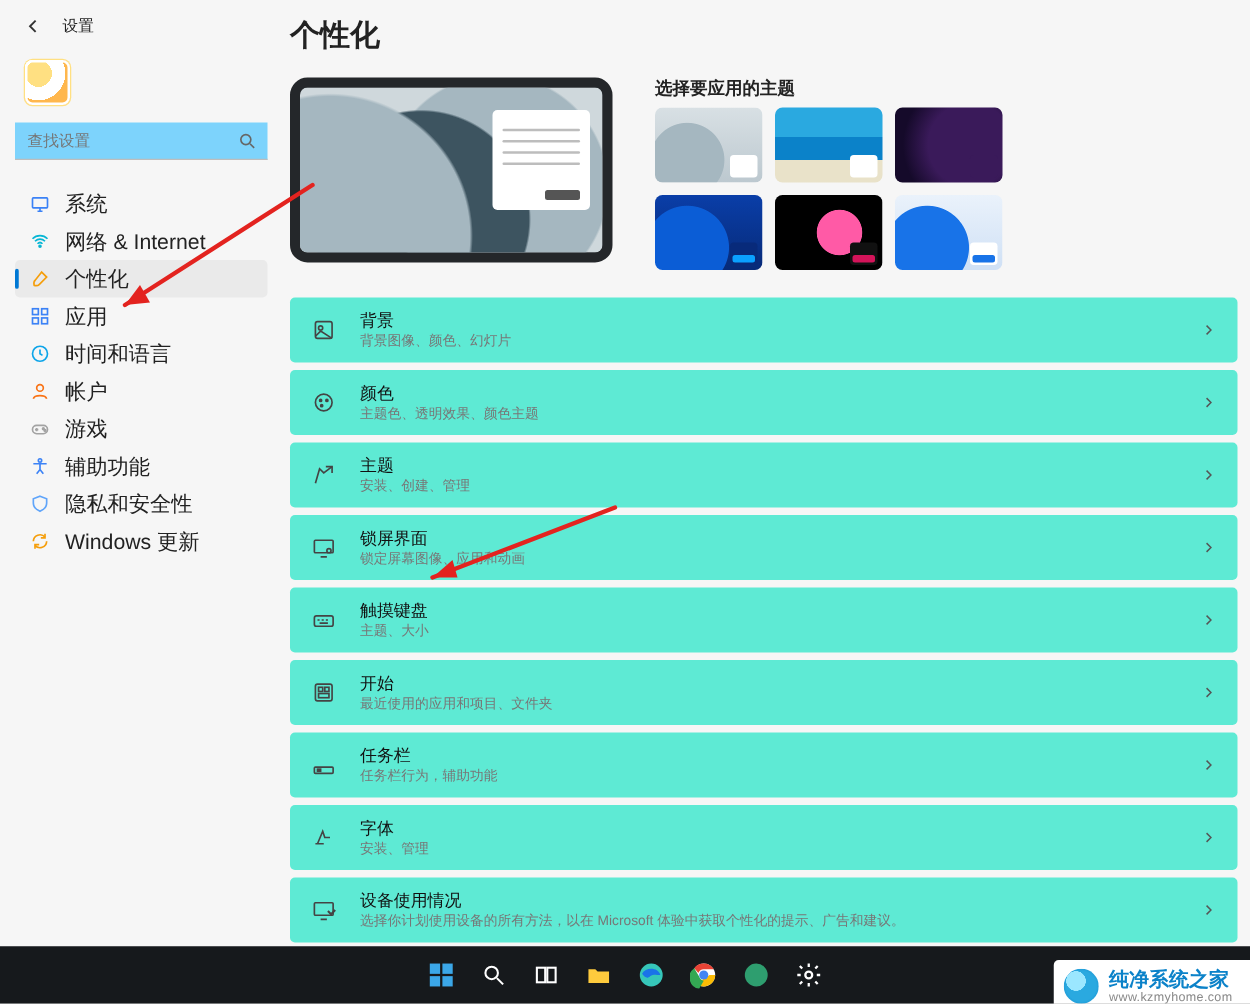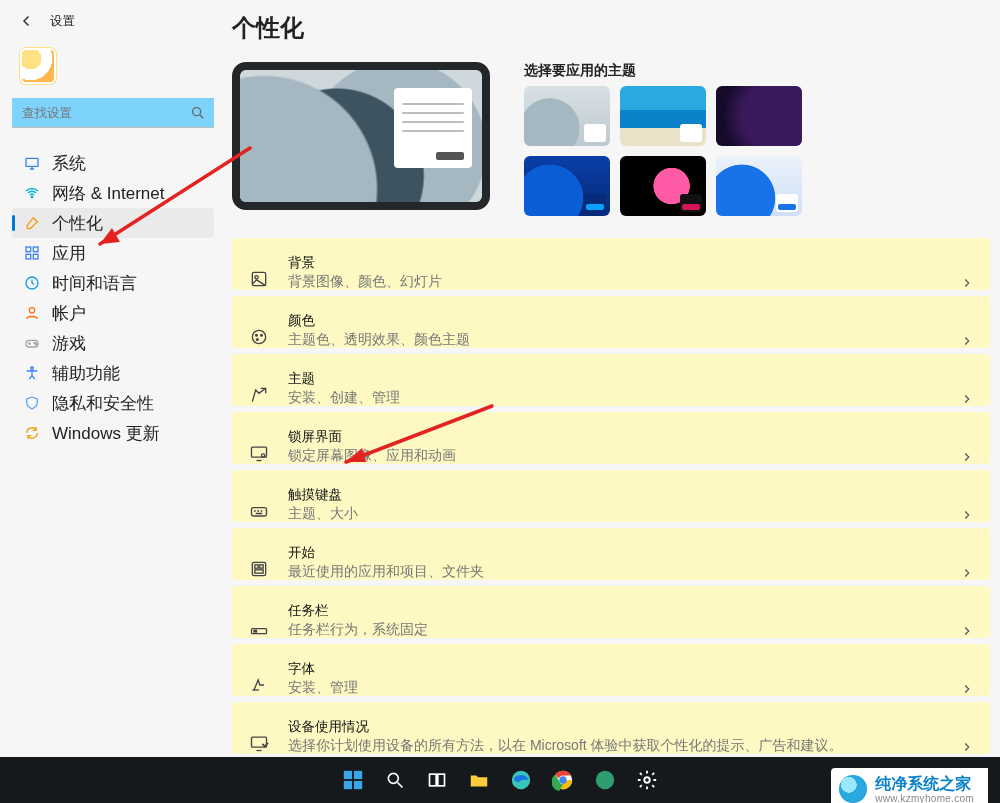--- a/index.html
+++ b/index.html
@@ -77,38 +77,38 @@
   .t0{ background: radial-gradient(circle at 30% 70%,#a5b7c0 0 40%,transparent 41%), linear-gradient(#d8e0e4,#bcc8cf); }
   .t1{ background: linear-gradient(#2aa9e0 0 40%, #0b82c9 40% 70%, #e9e2c9 70%); }
   .t2{ background: radial-gradient(circle at 70% 50%,#3a1a5a 0 50%,#150a2a 80%); }
   .t3{ background: radial-gradient(circle at 30% 70%,#0b5dd6 0 45%,transparent 46%), linear-gradient(#0a3ea8,#072a78); }
   .t4{ background: radial-gradient(circle at 60% 50%,#ff5aa6 0 30%,transparent 31%), linear-gradient(#000,#000); }
   .t5{ background: radial-gradient(circle at 30% 70%,#1873e8 0 45%,transparent 46%), linear-gradient(#eaf2fb,#cfe0f5); }
 
   
   .cards { display:flex; flex-direction:column; gap:6px; }
   .card {
-    height:52px; background:#fef9c3; border-radius:4px; display:flex; align-items:flex-end;
+    height:52px; background:#5eead4; border-radius:4px; display:flex; align-items:center;
     padding:0 16px; cursor:pointer;
   }
   .card-ico { width:22px; height:22px; color:#444; display:flex; align-items:center; justify-content:center; }
   .card-txt { margin-left:18px; flex:1; }
   .card-title { font-size:13.5px; color:#111; line-height:1.3; }
-  .card-sub { font-size:14px; color:#777; line-height:1.3; }
+  .card-sub { font-size:11px; color:#777; line-height:1.3; }
   .card .chev { width:14px; height:14px; color:#555; }
 
   
   .arrow { position:absolute; z-index:30; }
   .arrow line, .arrow polyline { stroke:#e3231f; stroke-width:3.5; fill:none; stroke-linecap:round; }
   .arrow polygon { fill:#e3231f; }
 
   
   .taskbar { position:absolute; left:0; right:0; bottom:0; height:46px; background:#16191c;
              display:flex; align-items:center; justify-content:center; gap:18px; }
-  .tb-right { position:absolute; right:12px; bottom:0; height:29px; display:flex; align-items:center; }
+  .tb-right { position:absolute; right:0; bottom:0; height:29px; display:flex; align-items:center; }
   .tb-ico { width:24px; height:24px; display:flex; align-items:center; justify-content:center; color:#fff; }
   .brand { display:flex; align-items:center; gap:8px; background:#fff; height:42px; padding:0 14px 0 8px;
            border-radius:4px 0 0 0; }
   .brand-mark { width:28px; height:28px; border-radius:50%;
      background: radial-gradient(circle at 35% 35%, #9be7ff 0 30%, transparent 31%),
                  radial-gradient(circle at 50% 50%, #2aa9e0 0 60%, #0b82c9 100%); }
   .brand-txt1 { color:#0b82c9; font-weight:700; font-size:16px; }
   .brand-txt2 { color:#888; font-size:10px; margin-top:-2px; letter-spacing:.3px; }
 </style>
 </head>
@@ -369,21 +369,21 @@
         </div>
         <div class="card">
           <span class="card-ico">
      <svg viewBox="0 0 24 24" width="20" height="20" fill="none" stroke="currentColor" stroke-width="1.6">
               <rect x="3" y="14" width="18" height="6" rx="1"></rect>
               <rect x="6" y="16" width="3" height="2" fill="currentColor"></rect>
             </svg>
           </span>
      <span class="card-txt">
        <div class="card-title">任务栏</div>
-       <div class="card-sub">任务栏行为，系统固定</div>
+       <div class="card-sub">任务栏行为，辅助功能</div>
      </span>
      <svg class="chev" viewBox="0 0 24 24">
             <path d="M9 6l6 6-6 6" fill="none" stroke="currentColor" stroke-width="2"></path>
           </svg>
         </div>
         <div class="card">
           <span class="card-ico">
      <svg viewBox="0 0 24 24" width="20" height="20" fill="none" stroke="currentColor" stroke-width="1.6">
               <path d="M6 18l5-12 2 6h5"></path>
               <path d="M4 18h8"></path>

